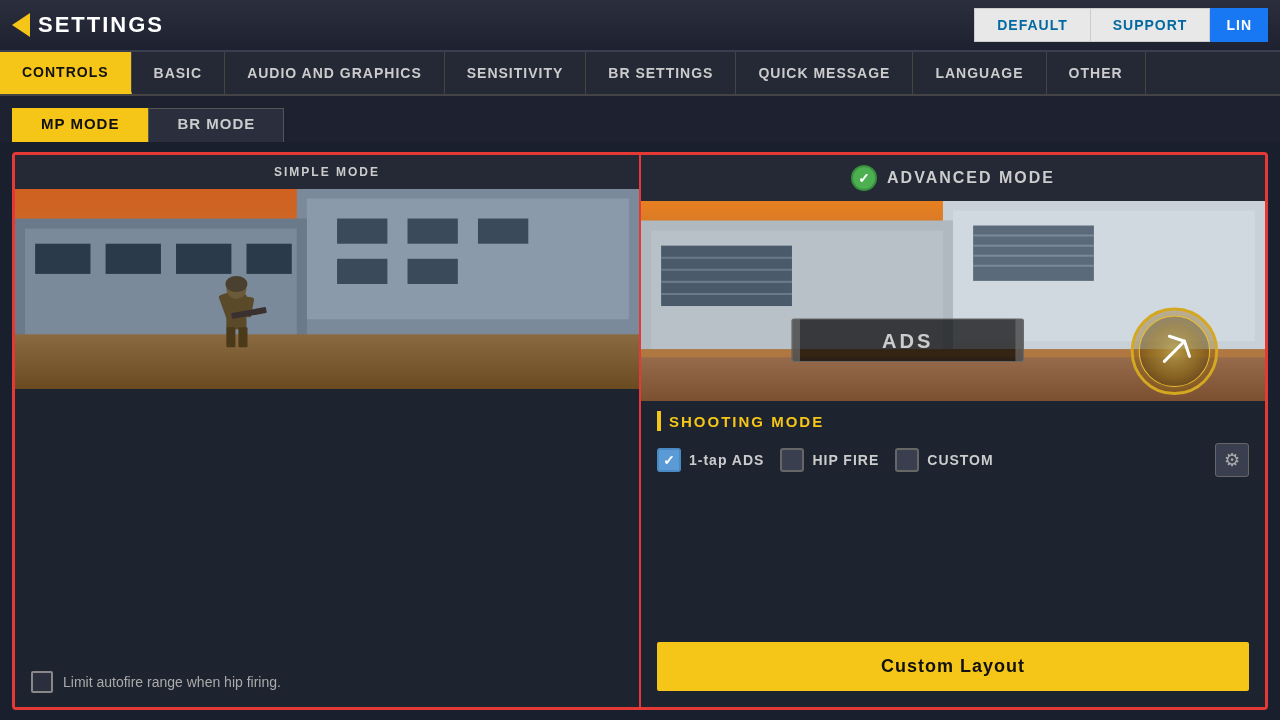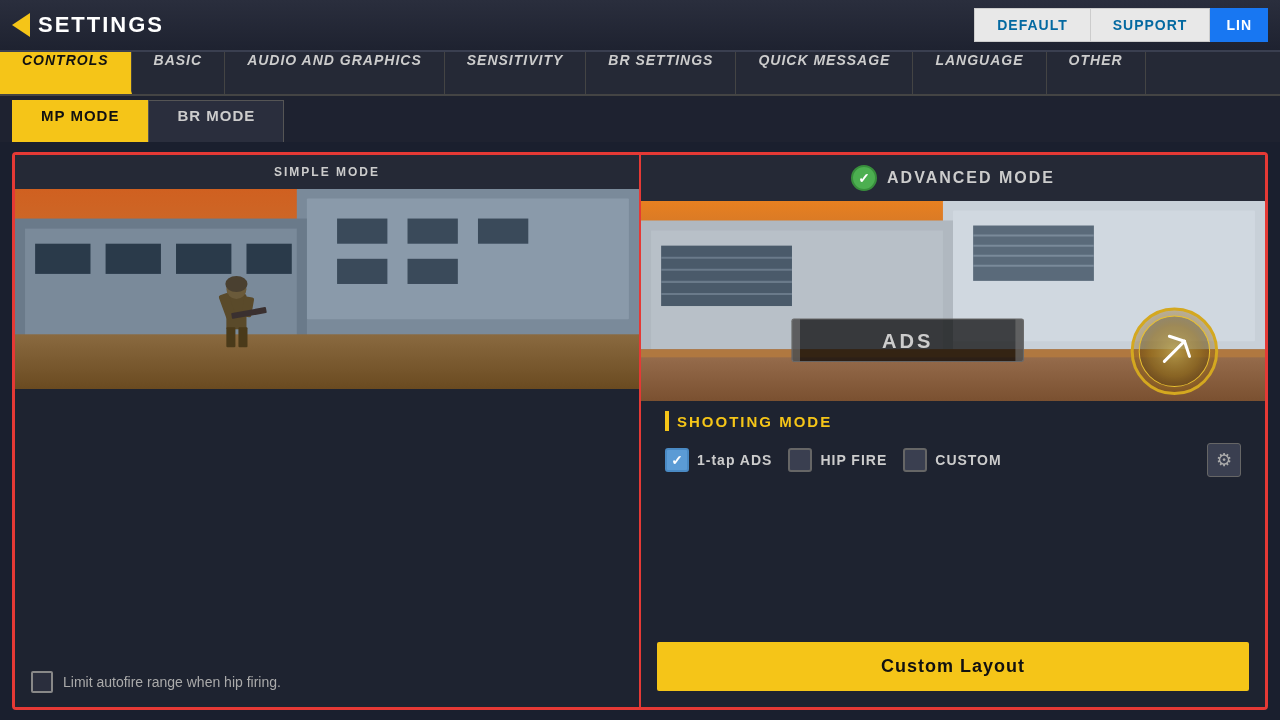--- a/index.html
+++ b/index.html
@@ -74,41 +74,41 @@
     
     .main-tabs {
       display: flex;
       background: #252936;
       border-bottom: 2px solid #444;
       height: 44px;
     }
     .main-tab {
       padding: 0 22px;
       display: flex;
+      align-items: center;
       justify-content: center;
       color: #ccc;
       font-size: 14px;
       font-weight: bold;
       letter-spacing: 1px;
       cursor: pointer;
       border-right: 1px solid #444;
       text-transform: uppercase;
-      font-style: italic;
     }
     .main-tab.active {
       background: #f5c518;
       color: #111;
       border-bottom: 3px solid #f5c518;
     }
 
     
     .sub-tabs {
       display: flex;
       background: #1e2230;
-      padding: 4px 12px 0;
+      padding: 12px 12px 0;
       gap: 0;
       height: 46px;
     }
     .sub-tab {
       padding: 6px 28px;
       color: #ccc;
       font-size: 15px;
       font-weight: bold;
       letter-spacing: 1px;
       cursor: pointer;
@@ -223,21 +223,21 @@
       letter-spacing: 2px;
     }
     .adv-preview {
       flex: 0 0 200px;
       position: relative;
       overflow: hidden;
     }
 
     
     .shooting-section {
-      padding: 10px 24px;
+      padding: 10px 16px;
     }
     .shooting-title {
       display: flex;
       align-items: center;
       gap: 8px;
       margin-bottom: 12px;
     }
     .yellow-bar {
       width: 4px;
       height: 20px;

